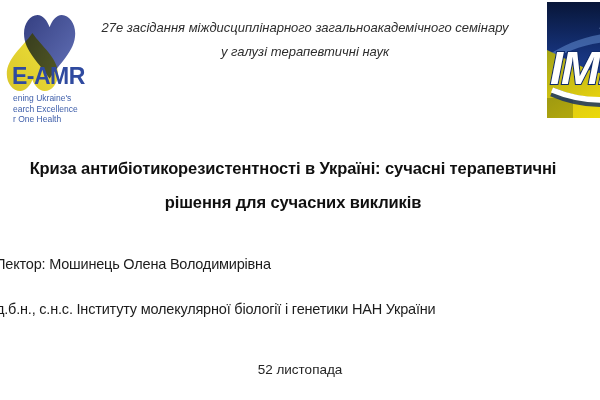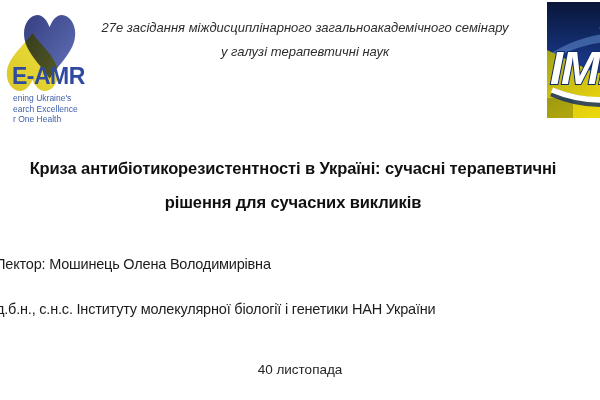--- a/index.html
+++ b/index.html
@@ -135,16 +135,16 @@
 
   <div class="main-title">
     <div>Криза антибіотикорезистентності в Україні: сучасні терапевтичні</div>
     <div>рішення для сучасних викликів</div>
   </div>
 
   <div class="lecturer-line">Лектор: Мошинець Олена Володимирівна</div>
   <div class="affiliation-line">д.б.н., с.н.с. Інституту молекулярної біології і генетики НАН України</div>
 
   <div class="date-block">
-    <div>40 листопада</div>
+    <div>52 листопада</div>
   </div>
 
 </div>
 
 </body></html>

